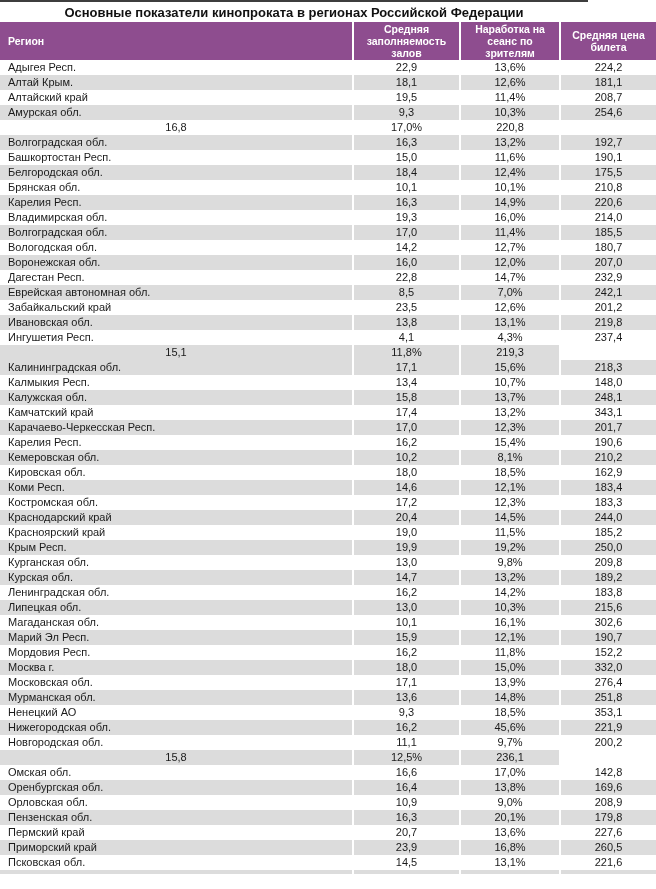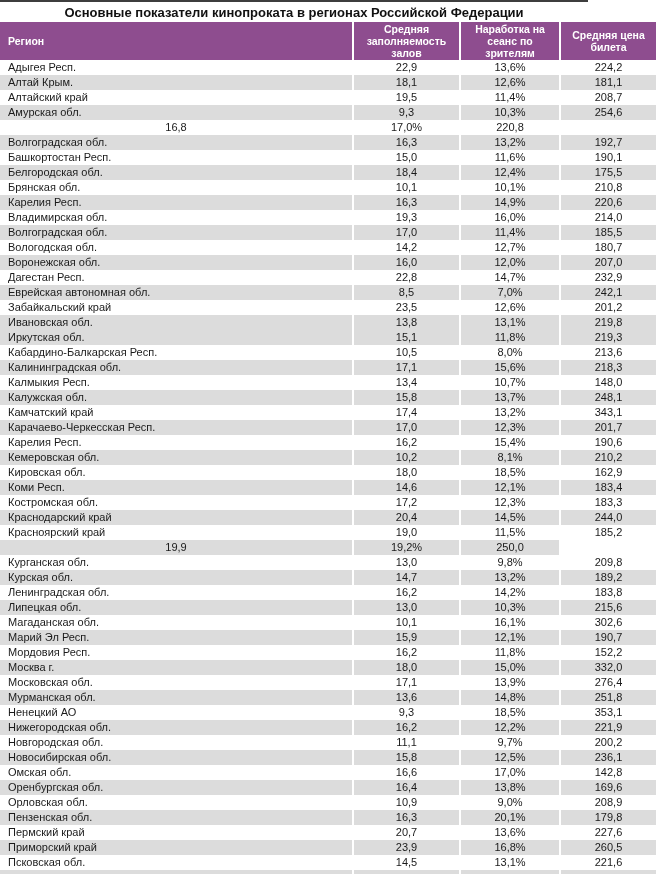--- a/index.html
+++ b/index.html
@@ -179,34 +179,33 @@
     <div class="cell num">201,2</div>
   </div>
 
   <div class="grid trow alt">
     <div class="cell region">Ивановская обл.</div>
     <div class="cell num">13,8</div>
     <div class="cell num">13,1%</div>
     <div class="cell num">219,8</div>
   </div>
 
-
-  <div class="grid trow alt">
-    <div class="cell region">Иркутская обл.</div>
+  <div class="grid trow">
+    <div class="cell region">Ингушетия Респ.</div>
+    <div class="cell num">4,1</div>
+    <div class="cell num">4,3%</div>
+    <div class="cell num">237,4</div>
+  </div>
+
+  <div class="grid trow alt">
     <div class="cell num">15,1</div>
     <div class="cell num">11,8%</div>
     <div class="cell num">219,3</div>
   </div>
 
-  <div class="grid trow">
-    <div class="cell region">Кабардино-Балкарская Респ.</div>
-    <div class="cell num">10,5</div>
-    <div class="cell num">8,0%</div>
-    <div class="cell num">213,6</div>
-  </div>
 
   <div class="grid trow alt">
     <div class="cell region">Калининградская обл.</div>
     <div class="cell num">17,1</div>
     <div class="cell num">15,6%</div>
     <div class="cell num">218,3</div>
   </div>
 
   <div class="grid trow">
     <div class="cell region">Калмыкия Респ.</div>
@@ -279,20 +278,21 @@
   </div>
 
   <div class="grid trow">
     <div class="cell region">Красноярский край</div>
     <div class="cell num">19,0</div>
     <div class="cell num">11,5%</div>
     <div class="cell num">185,2</div>
   </div>
 
   <div class="grid trow alt">
+    <div class="cell region">Крым Респ.</div>
     <div class="cell num">19,9</div>
     <div class="cell num">19,2%</div>
     <div class="cell num">250,0</div>
   </div>
 
   <div class="grid trow">
     <div class="cell region">Курганская обл.</div>
     <div class="cell num">13,0</div>
     <div class="cell num">9,8%</div>
     <div class="cell num">209,8</div>
@@ -364,33 +364,32 @@
   <div class="grid trow">
     <div class="cell region">Ненецкий АО</div>
     <div class="cell num">9,3</div>
     <div class="cell num">18,5%</div>
     <div class="cell num">353,1</div>
   </div>
 
   <div class="grid trow alt">
     <div class="cell region">Нижегородская обл.</div>
     <div class="cell num">16,2</div>
-    <div class="cell num">12,2%</div>
+    <div class="cell num">45,6%</div>
     <div class="cell num">221,9</div>
   </div>
 
   <div class="grid trow">
     <div class="cell region">Новгородская обл.</div>
     <div class="cell num">11,1</div>
     <div class="cell num">9,7%</div>
     <div class="cell num">200,2</div>
   </div>
 
   <div class="grid trow alt">
-    <div class="cell region">Новосибирская обл.</div>
     <div class="cell num">15,8</div>
     <div class="cell num">12,5%</div>
     <div class="cell num">236,1</div>
   </div>
 
   <div class="grid trow">
     <div class="cell region">Омская обл.</div>
     <div class="cell num">16,6</div>
     <div class="cell num">17,0%</div>
     <div class="cell num">142,8</div>

